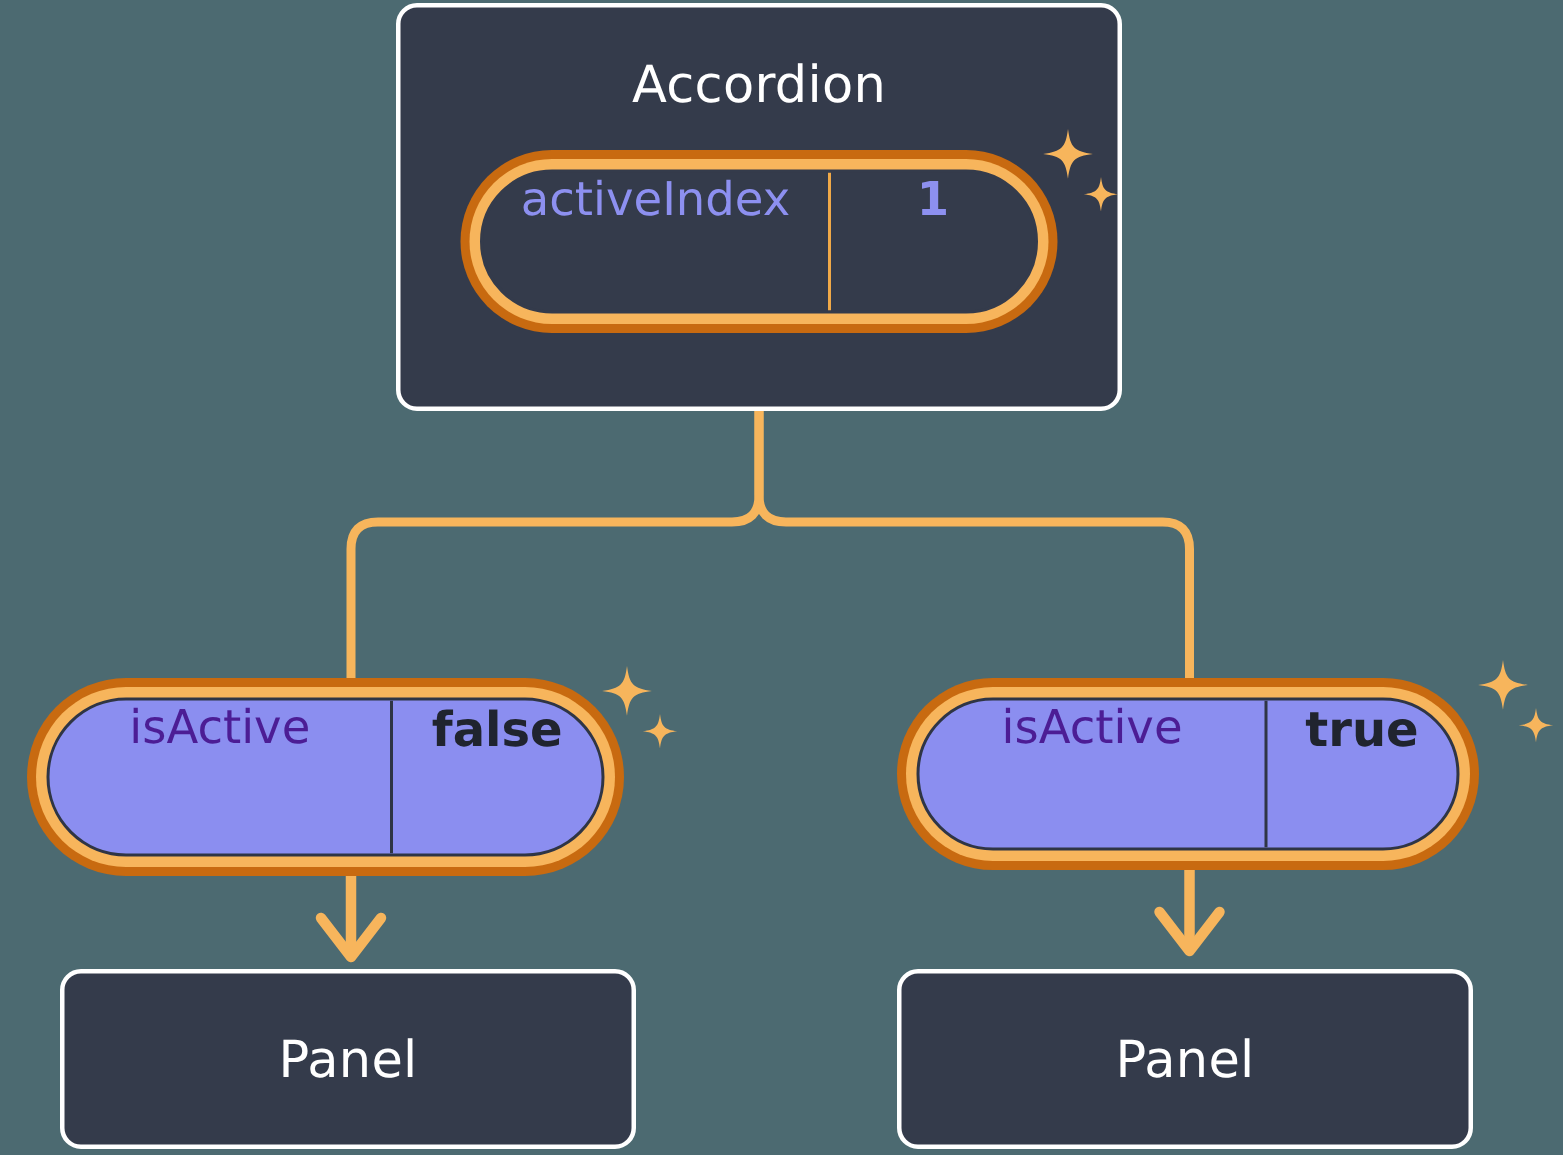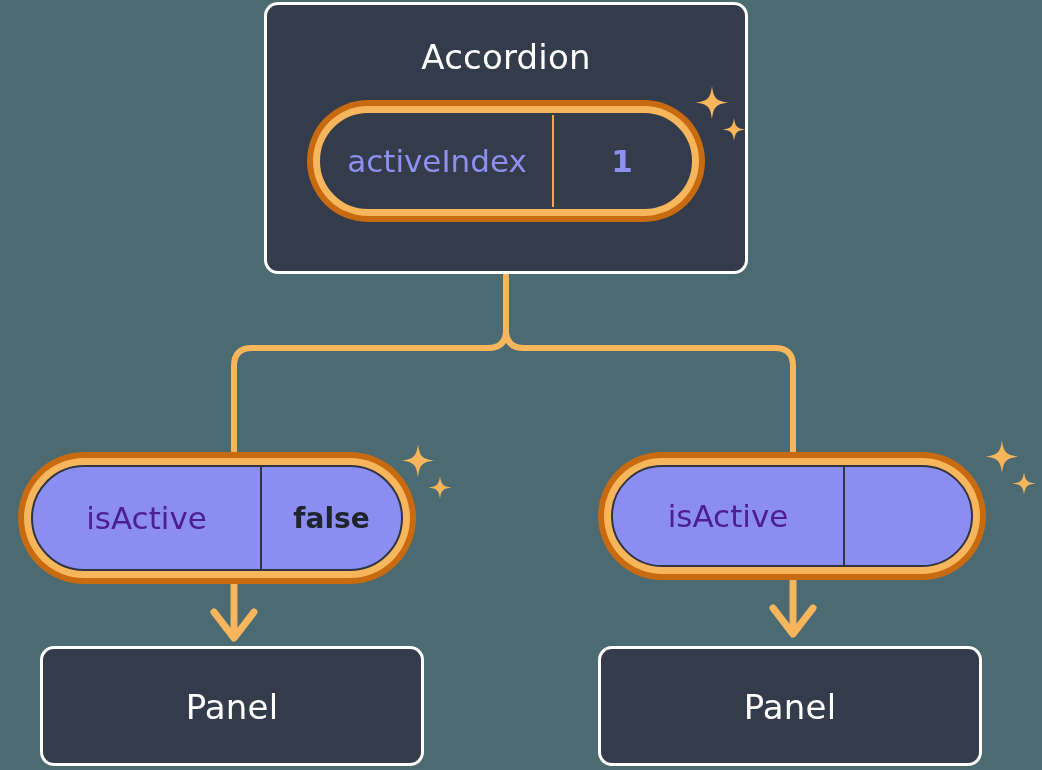--- a/index.html
+++ b/index.html
@@ -81,21 +81,21 @@
     border-radius: 999px;
     background: #f7b55c;          
     padding: 7px;
   }
   .pill-body {
     box-sizing: border-box;
     width: 100%;
     height: 100%;
     border-radius: 999px;
     display: flex;
-    align-items: center;
+    align-items: flex-start;
     overflow: hidden;
   }
   .pill-cell {
     display: flex;
     align-items: center;
     justify-content: center;
     white-space: nowrap;
     box-sizing: border-box;
   }
   .pill-key   { flex: 0 0 auto; }
@@ -129,21 +129,21 @@
   #pill-accordion {
     left: 307px; top: 100px; width: 398px; height: 122px;
   }
   #pill-accordion .pill-key { width: 230px; font-size: 31px; }
   #pill-accordion .pill-val { font-size: 31px; }
 
   #pill-left  { left: 18px;  top: 452px; width: 398px; height: 132px; }
   #pill-right { left: 598px; top: 452px; width: 388px; height: 128px; }
 
   .pill-purple .pill-key { font-size: 31px; }
-  .pill-purple .pill-val { font-size: 28px; }
+  .pill-purple .pill-val { font-size: 32px; }
   #pill-left  .pill-key { width: 227px; }
   #pill-right .pill-key { width: 230px; }
 
   
   .sparkles {
     position: absolute;
     pointer-events: none;
   }
 </style>
 </head>
@@ -209,20 +209,21 @@
   <svg class="sparkles" style="left:394px; top:440px;" width="66" height="76" viewBox="0 0 66 76">
     <path fill="#f7b55c" d="M24 4 C25.6 16.4 28.2 19 40.6 20.6 C28.2 22.2 25.6 24.8 24 37.2 C22.4 24.8 19.8 22.2 7.4 20.6 C19.8 19 22.4 16.4 24 4 Z"></path>
     <path fill="#f7b55c" d="M46 36 C47.1 44.6 48.9 46.4 57.5 47.5 C48.9 48.6 47.1 50.4 46 59 C44.9 50.4 43.1 48.6 34.5 47.5 C43.1 46.4 44.9 44.6 46 36 Z"></path>
   </svg>
 
   <div id="pill-right" class="pill-wrap pill-purple">
     <div class="pill-mid">
       <div class="pill-body">
         <div class="pill-cell pill-key">isActive</div>
         <div class="pill-divider"></div>
+        <div class="pill-cell pill-val">true</div>
       </div>
     </div>
   </div>
 
   <svg class="sparkles" style="left:978px; top:436px;" width="66" height="76" viewBox="0 0 66 76">
     <path fill="#f7b55c" d="M24 4 C25.6 16.4 28.2 19 40.6 20.6 C28.2 22.2 25.6 24.8 24 37.2 C22.4 24.8 19.8 22.2 7.4 20.6 C19.8 19 22.4 16.4 24 4 Z"></path>
     <path fill="#f7b55c" d="M46 36 C47.1 44.6 48.9 46.4 57.5 47.5 C48.9 48.6 47.1 50.4 46 59 C44.9 50.4 43.1 48.6 34.5 47.5 C43.1 46.4 44.9 44.6 46 36 Z"></path>
   </svg>
 
   <div id="panel-box-left" class="comp-box panel-box">

